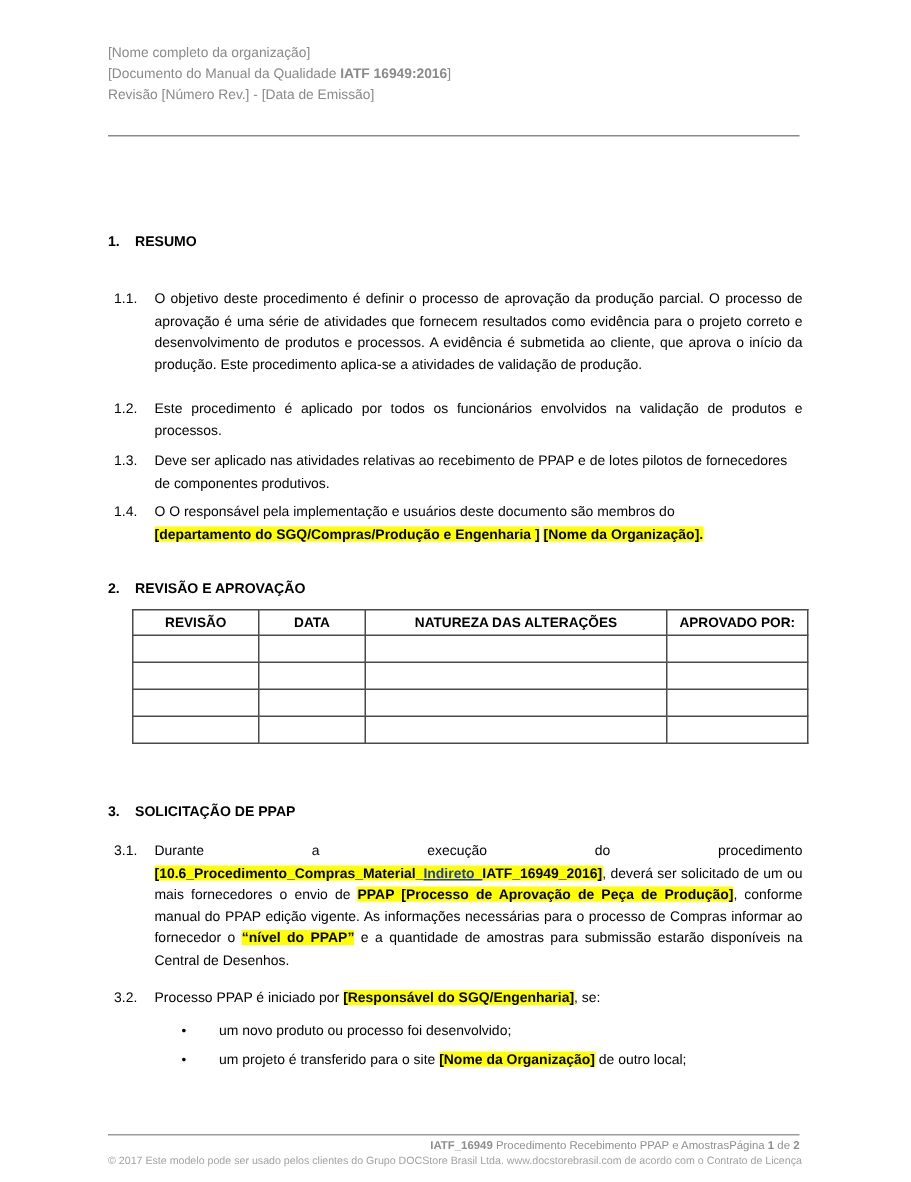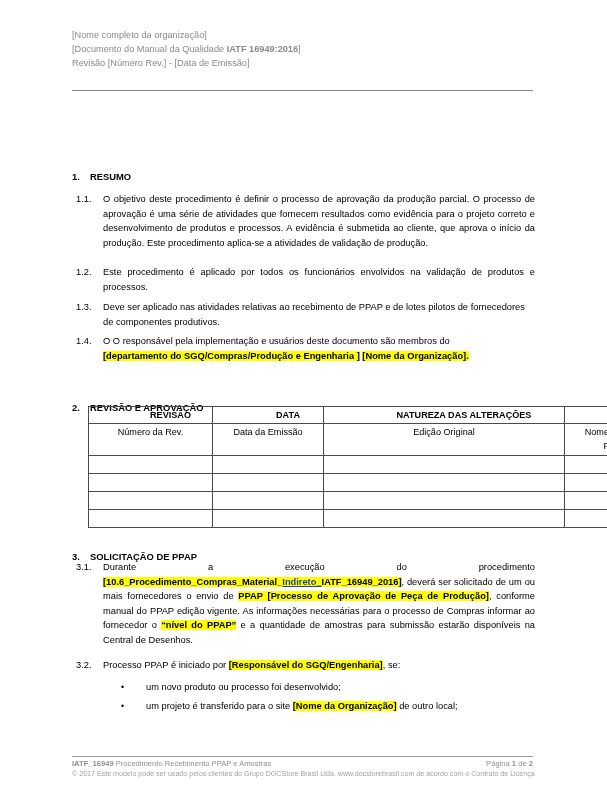--- a/index.html
+++ b/index.html
@@ -70,21 +70,20 @@
     font-weight: bold;
     letter-spacing: -.05px;
   }
 
   
   .sec {
     position: absolute;
     font-size: 9.4px;
     font-weight: bold;
     white-space: nowrap;
-    margin-top: 16px;
   }
   .sec .num { display: inline-block; width: 18px; }
 
   
   .item {
     position: absolute;
     left: 103px;
     width: 432px;
     font-size: 9.3px;
     line-height: 14.6px;
@@ -127,21 +126,20 @@
     text-align: center;
     vertical-align: top;
     font-weight: normal;
     line-height: 14.4px;
     height: 15px;
   }
   .rev-table thead th {
     font-weight: bold;
     height: 16px;
     vertical-align: middle;
-    padding-left: 40px;
   }
   .rev-table .c0 { width: 83px; }
   .rev-table .c1 { width: 70px; }
   .rev-table .c2 { width: 200px; }
   .rev-table .c3 { width: 93px; }
   .rev-table tbody td { padding-top: 1px; }
   .rev-table tr.empty td { height: 16px; }
 
   
   .bullets {
@@ -169,21 +167,21 @@
     background: #9b9b9b;
   }
   .footer-line1 {
     position: absolute;
     left: 72px;
     top: 759px;
     width: 461px;
     font-size: 7.6px;
     color: #8f8f8f;
     display: flex;
-    justify-content: space-between;
+    justify-content: flex-end;
     white-space: nowrap;
   }
   .footer-line1 .fl-left b { font-weight: bold; }
   .footer-line1 .fl-right b { font-weight: bold; }
   .footer-line2 {
     position: absolute;
     left: 72px;
     top: 770px;
     width: 461px;
     text-align: center;
@@ -234,26 +232,20 @@
   <table class="rev-table">
     <thead>
       <tr>
         <th class="c0">REVISÃO</th>
         <th class="c1">DATA</th>
         <th class="c2">NATUREZA DAS ALTERAÇÕES</th>
         <th class="c3">APROVADO POR:</th>
       </tr>
     </thead>
     <tbody>
-      <tr>
-        <td class="c0" style="height:30px;">Número da Rev.</td>
-        <td class="c1">Data da Emissão</td>
-        <td class="c2">Edição Original</td>
-        <td class="c3">Nome do Aprovador do Procedimento</td>
-      </tr>
       <tr class="empty">
         <td class="c0"></td>
         <td class="c1"></td>
         <td class="c2"></td>
         <td class="c3"></td>
       </tr>
       <tr class="empty">
         <td class="c0"></td>
         <td class="c1"></td>
         <td class="c2"></td>

